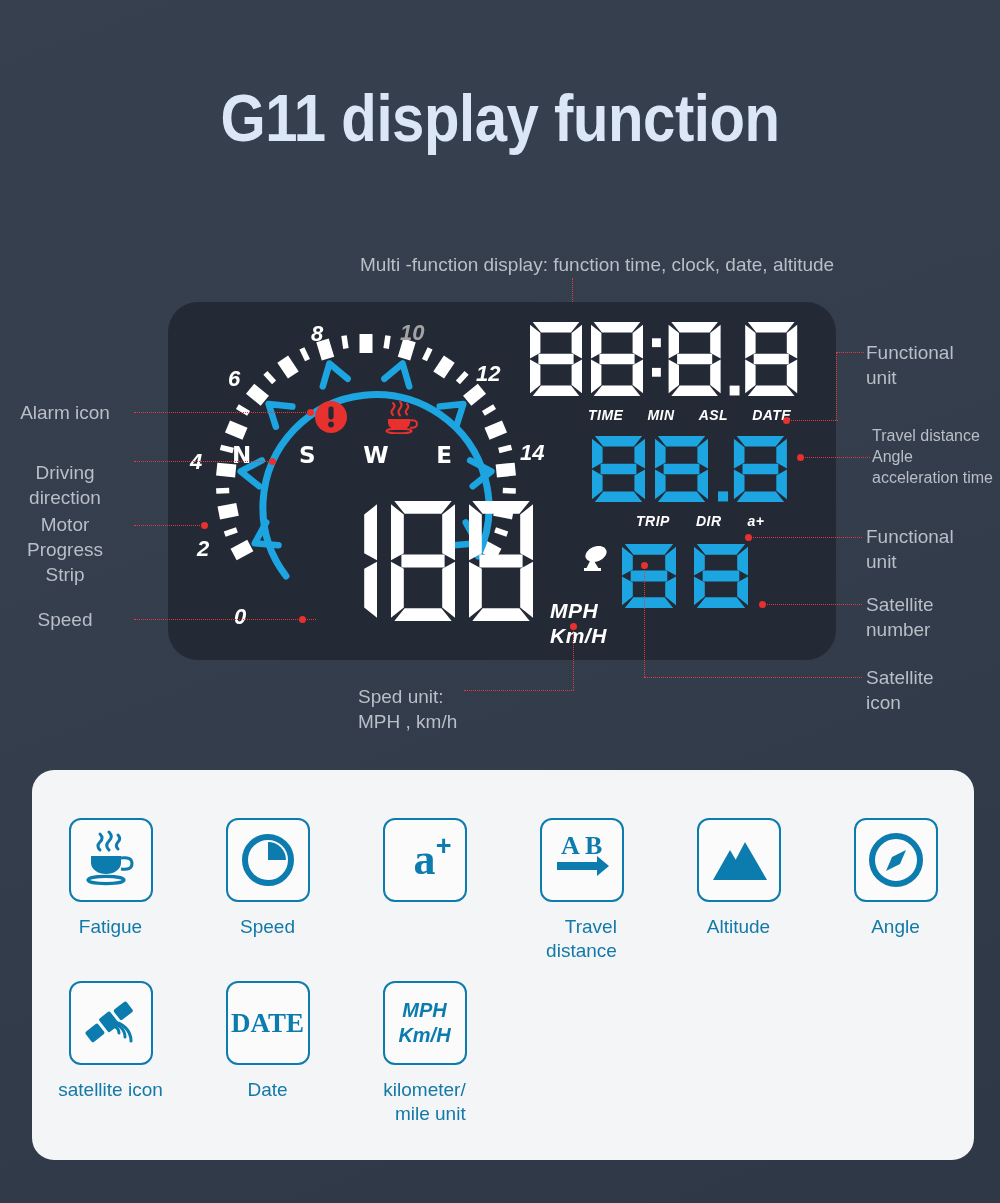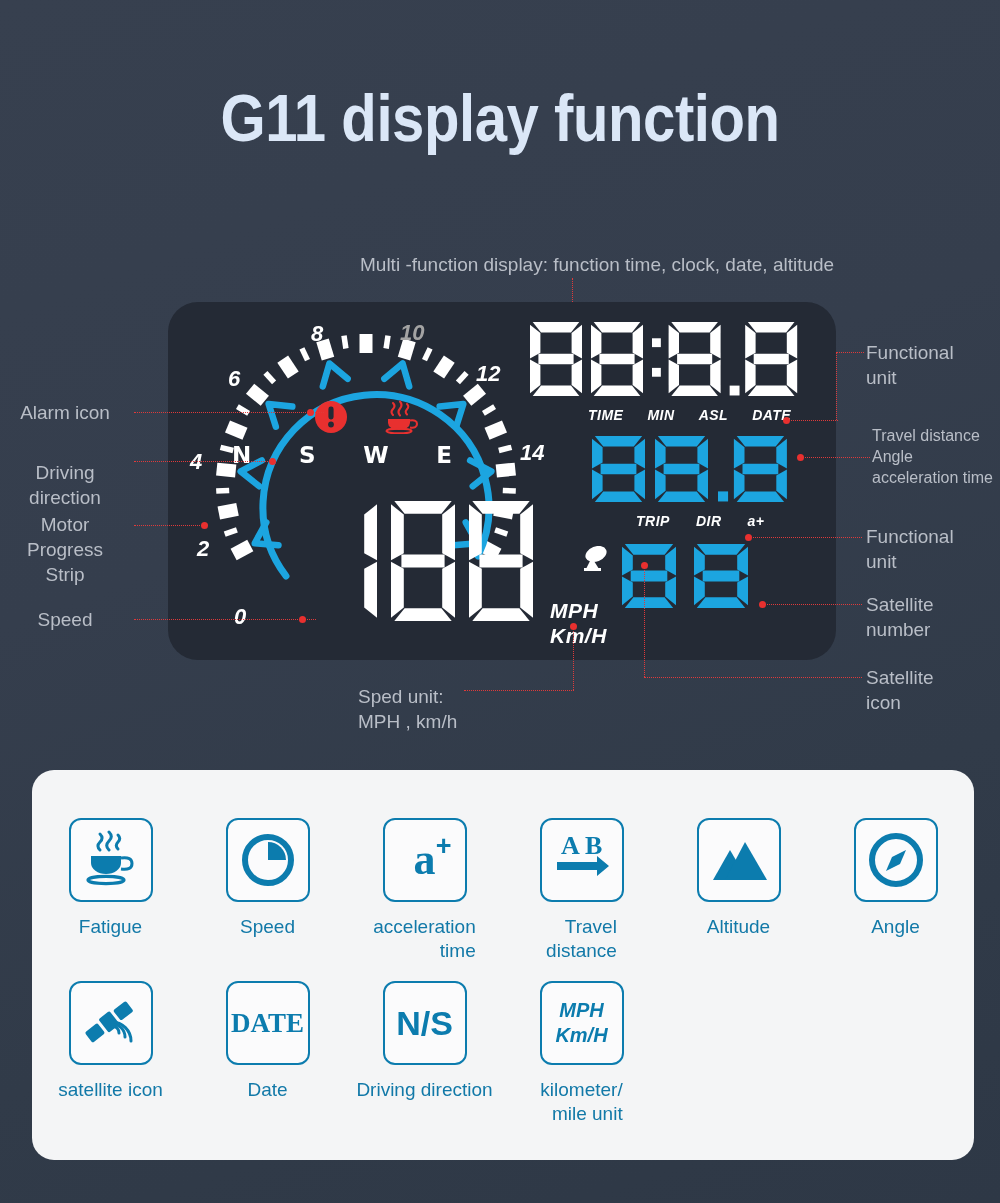--- a/index.html
+++ b/index.html
@@ -468,22 +468,20 @@
           </svg>
         </div>
         <div class="icon-label" style="white-space: pre-line;">Speed</div>
       </div>
       <div class="icon-cell">
         <div class="icon-box">
           <div class="txt-icon" style="position:relative;font-family:'Liberation Serif',serif;font-size:44px;line-height:44px;">
       <span>a</span>
       <span style="position:absolute;top:-14px;right:-16px;font-size:27px;font-family:'Liberation Sans',sans-serif;">+</span></div>
         </div>
-        <div class="icon-label" style="white-space: pre-line;">acceleration
-time</div>
       </div>
       <div class="icon-cell">
         <div class="icon-box">
           <svg width="60" height="60" viewBox="0 0 60 60" fill="#0c7cae">
     <text x="9" y="24" font-family="'Liberation Serif',serif" font-size="26" font-weight="bold" fill="#0c7cae">A</text>
     <text x="33" y="24" font-family="'Liberation Serif',serif" font-size="26" font-weight="bold" fill="#0c7cae">B</text>
     <path d="M5 32 h40 v-6 l12 10 l-12 10 v-6 H5 z"></path>
           </svg>
         </div>
         <div class="icon-label" style="white-space: pre-line;">Travel
@@ -525,26 +523,20 @@
         <div class="icon-label" style="white-space: pre-line;">satellite icon</div>
       </div>
       <div class="icon-cell">
         <div class="icon-box">
           <div class="txt-icon" style="font-family:'Liberation Serif',serif;font-size:27px;">DATE</div>
         </div>
         <div class="icon-label" style="white-space: pre-line;">Date</div>
       </div>
       <div class="icon-cell">
         <div class="icon-box">
-          <div class="txt-icon" style="font-size:34px;">N/S</div>
-        </div>
-        <div class="icon-label" style="white-space: pre-line;">Driving direction</div>
-      </div>
-      <div class="icon-cell">
-        <div class="icon-box">
           <div class="txt-icon" style="font-size:20px;font-style:italic;line-height:25px;">
       <div>MPH</div>
       <div>Km/H</div>
           </div>
         </div>
         <div class="icon-label" style="white-space: pre-line;">kilometer/
 mile unit</div>
       </div>
     </div>
 </div>

